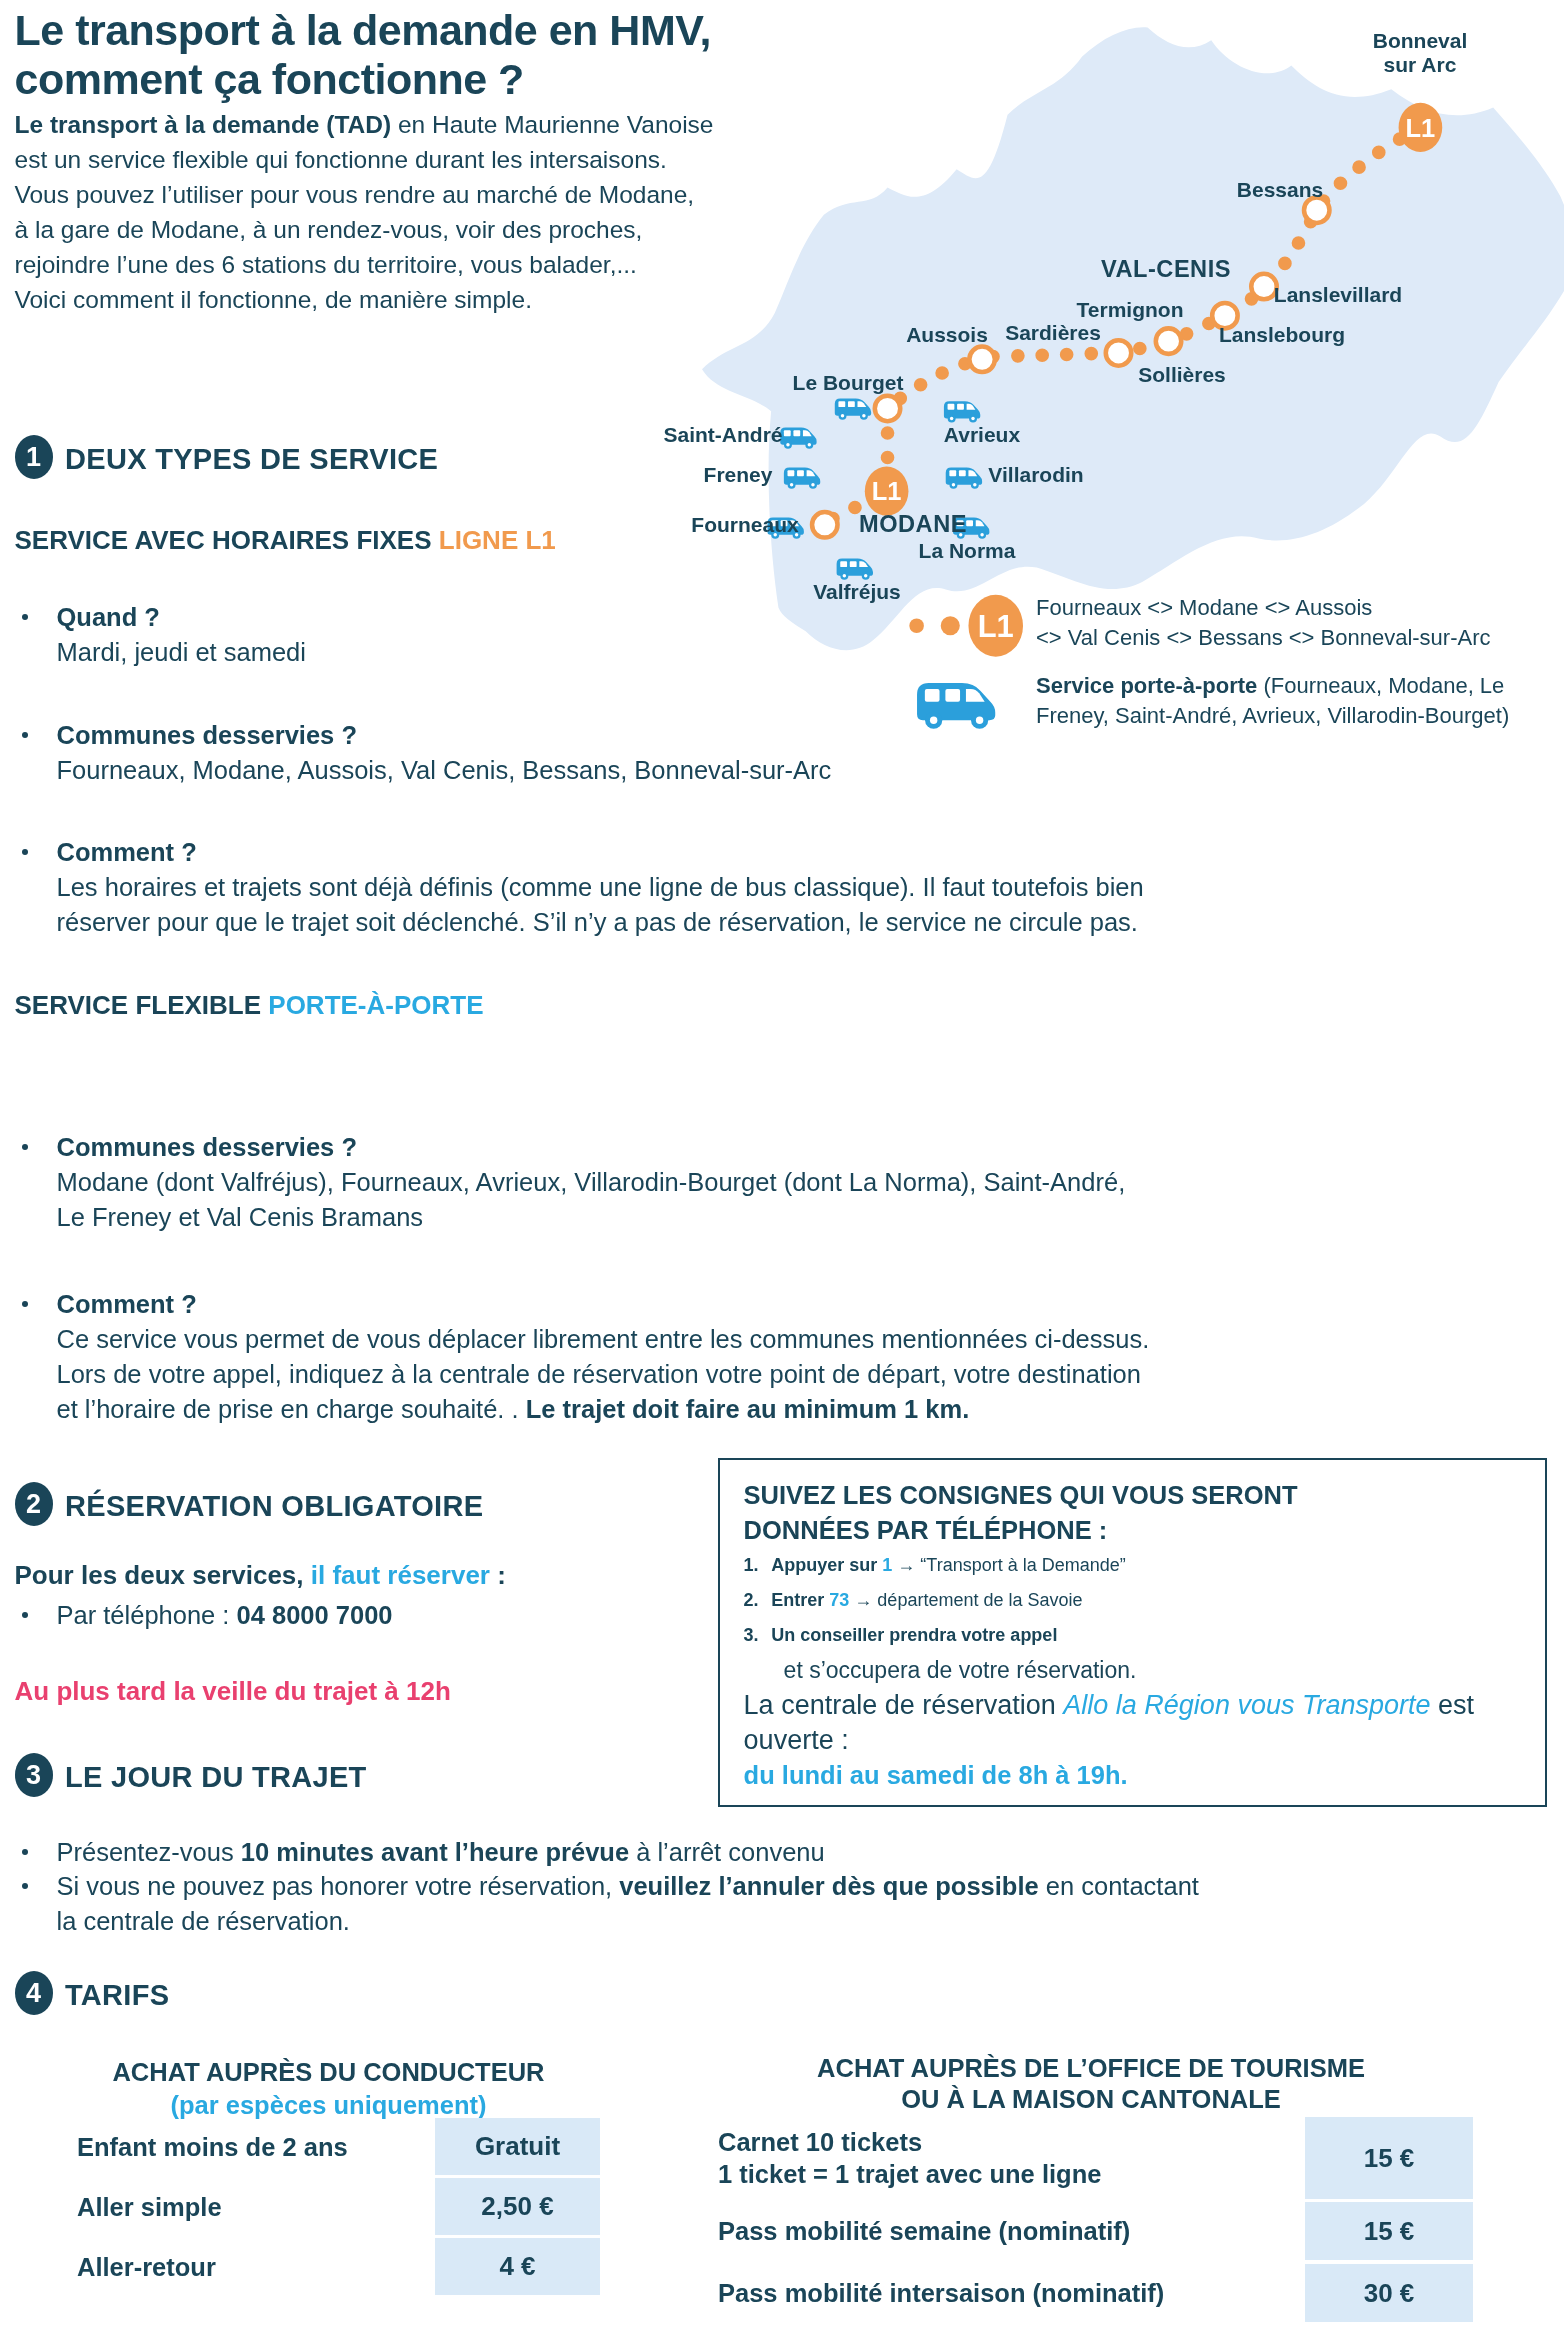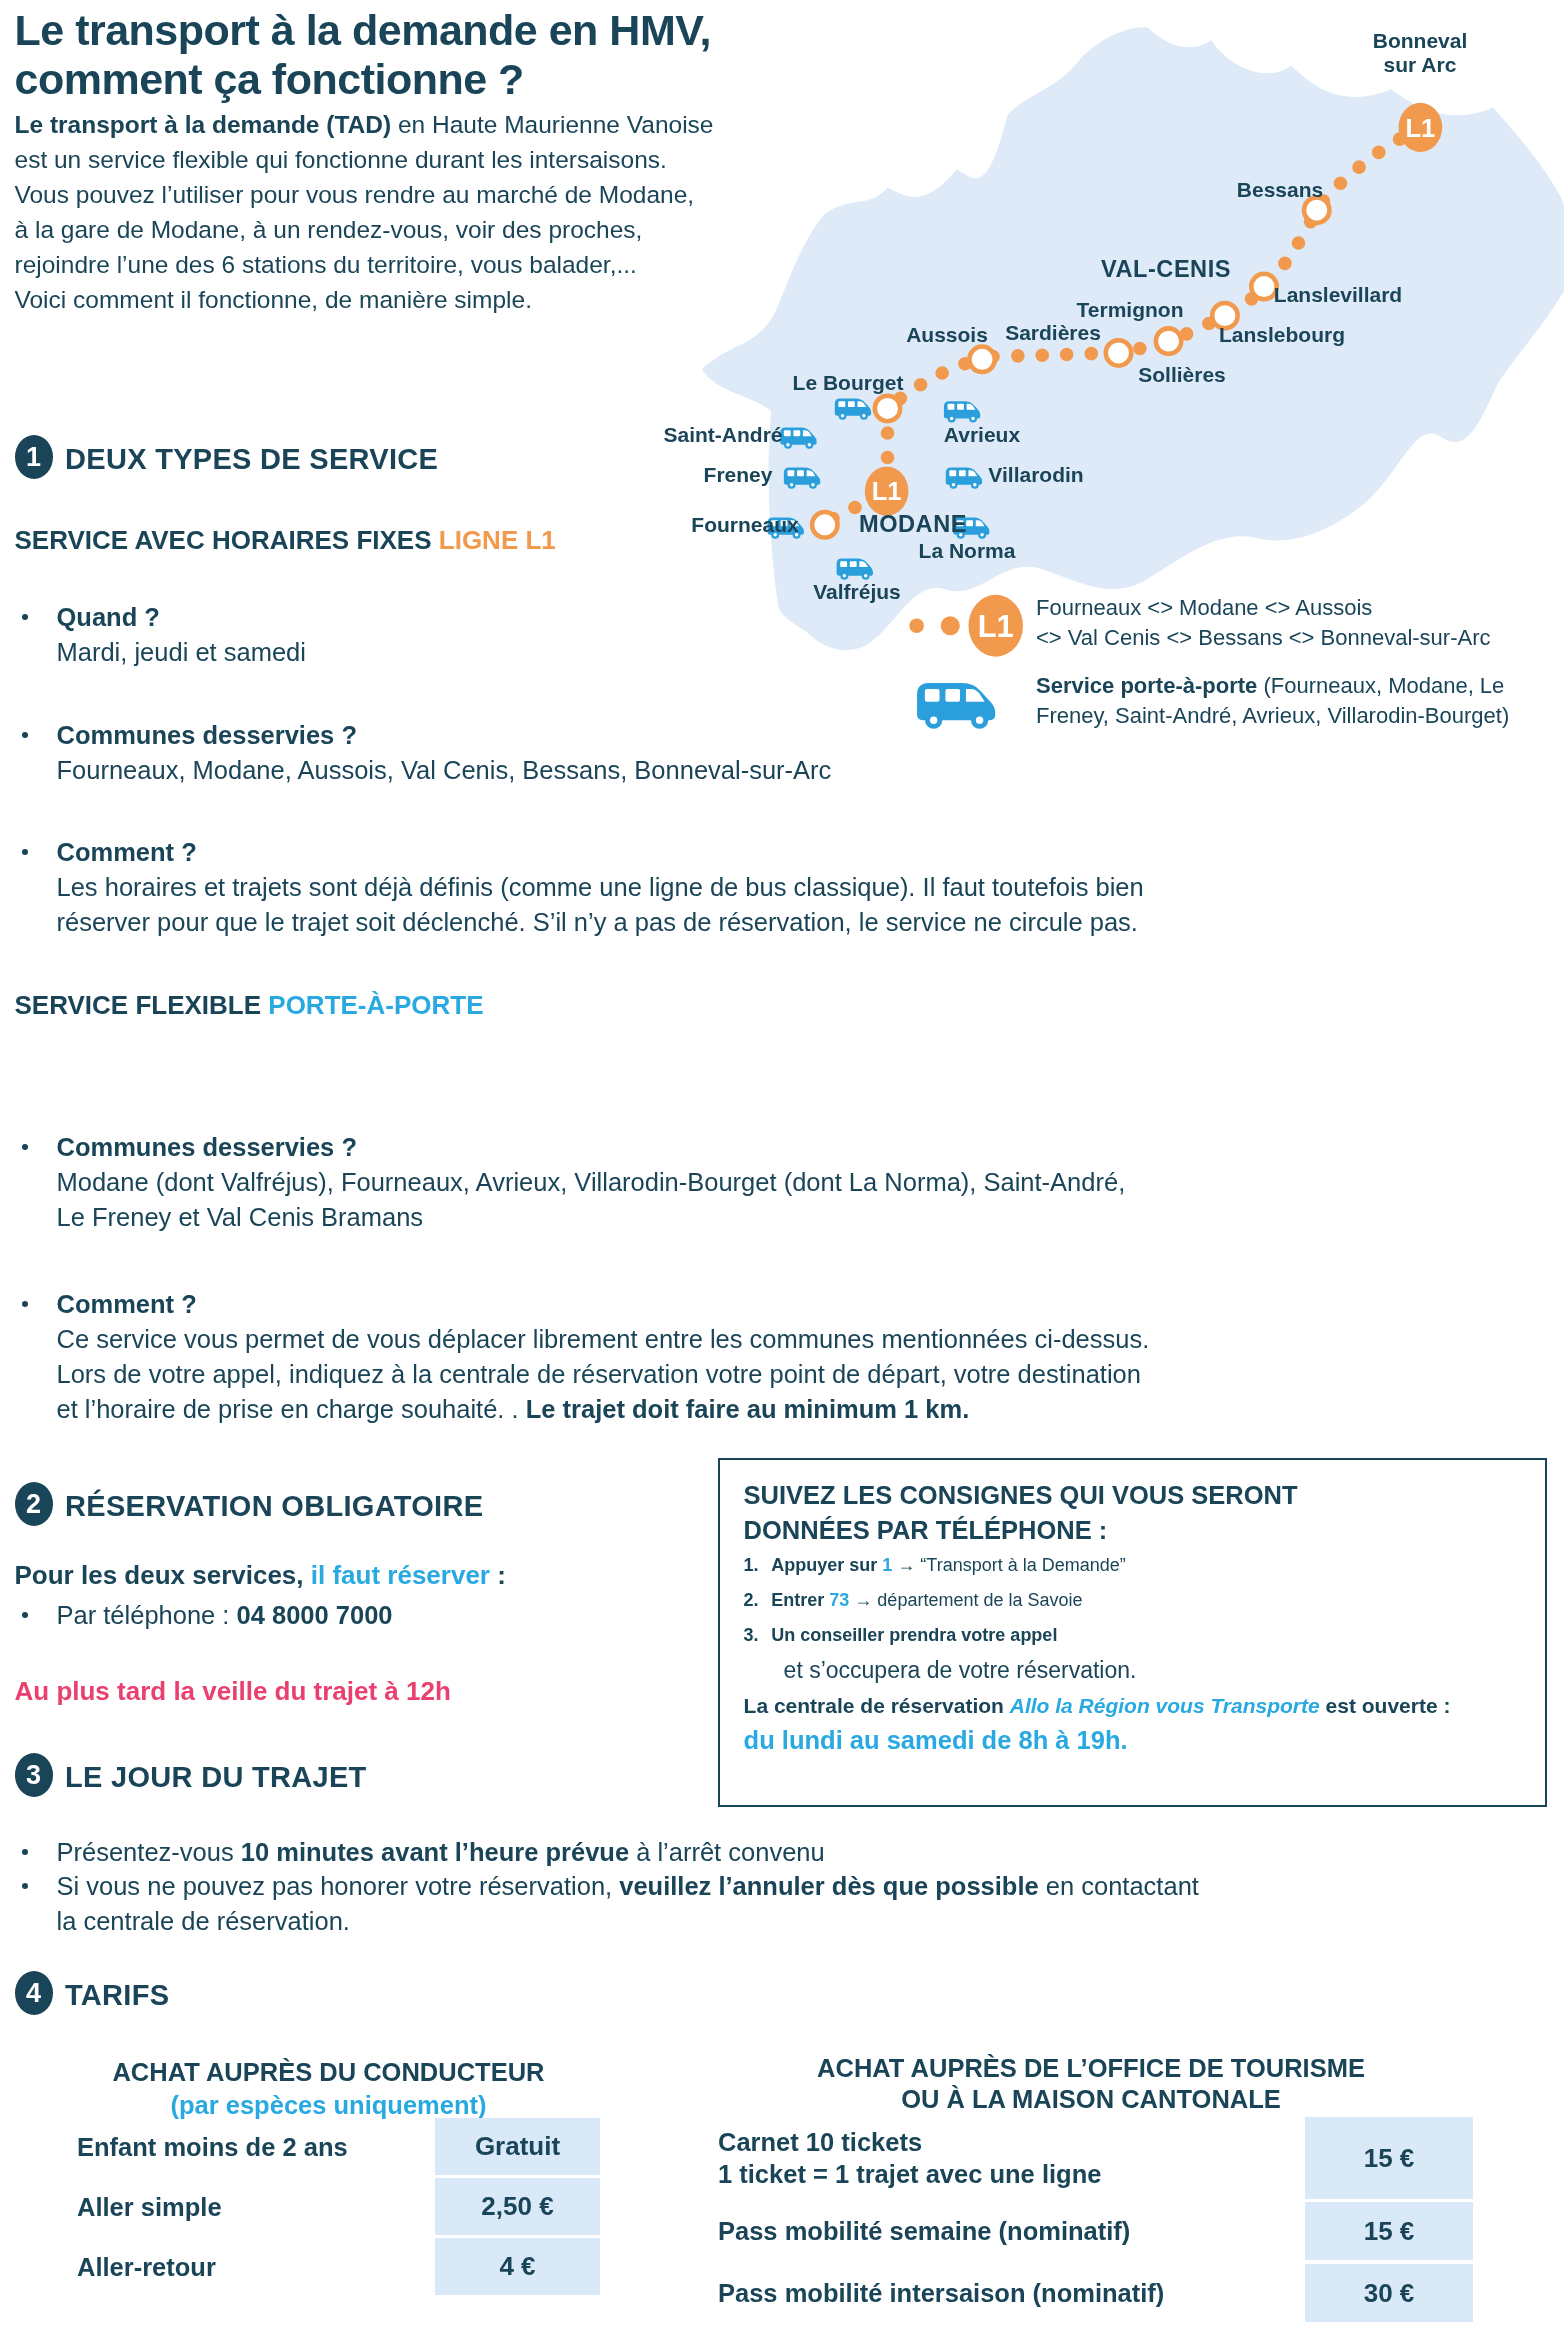--- a/index.html
+++ b/index.html
@@ -57,21 +57,21 @@
   .res-deadline{left:14.5px;top:1676px;font-size:26px;font-weight:bold;color:var(--pink);}
 
   
   #phone-box{left:718px;top:1458px;width:829px;height:349px;border:2.7px solid var(--navy);
              box-sizing:border-box;padding:18px 23.6px;}
   .pb-h{font-size:25.5px;font-weight:bold;line-height:35px;white-space:pre-line;}
   .pb-step{font-size:18px;line-height:35px;}
   .pb-step .n{font-weight:bold;margin-right:12.7px;}
   .pb-step b{font-weight:bold;}
   .pb-cont{font-size:23px;line-height:35px;padding-left:40px;}
-  .pb-centrale{font-size:21px;font-weight:bold;line-height:35px;}
+  .pb-centrale{font-size:27px;font-weight:normal;line-height:35px;}
   .pb-centrale .accent-blue{font-style:italic;}
   .pb-hours{font-size:25.5px;font-weight:bold;line-height:35px;color:var(--blue);}
 
   
   .tarif-title{position:absolute;font-size:25.5px;font-weight:bold;text-align:center;line-height:31px;white-space:pre-line;}
   .tarif-sub{position:absolute;font-size:25.5px;font-weight:bold;text-align:center;color:var(--blue);}
   .trow{position:absolute;display:flex;align-items:stretch;}
   .tlabel{flex:1;display:flex;align-items:center;font-size:25.5px;font-weight:bold;line-height:32px;white-space:pre-line;}
   .tcell{background:var(--cell);display:flex;align-items:center;justify-content:center;
          font-size:26px;font-weight:bold;}

